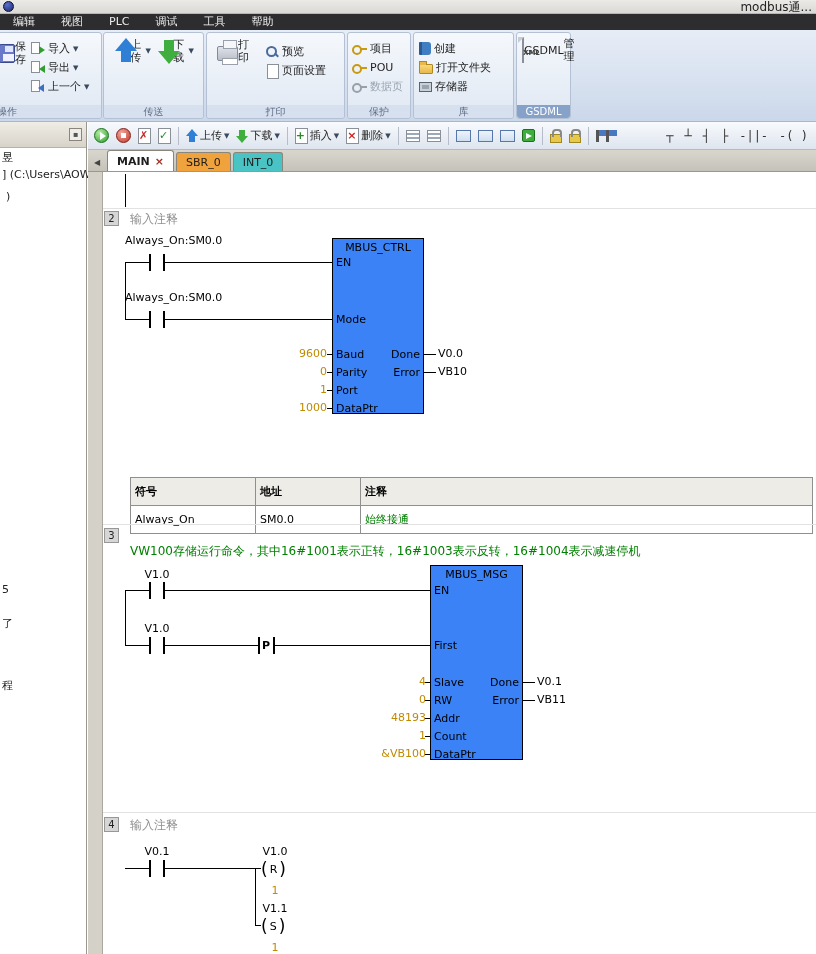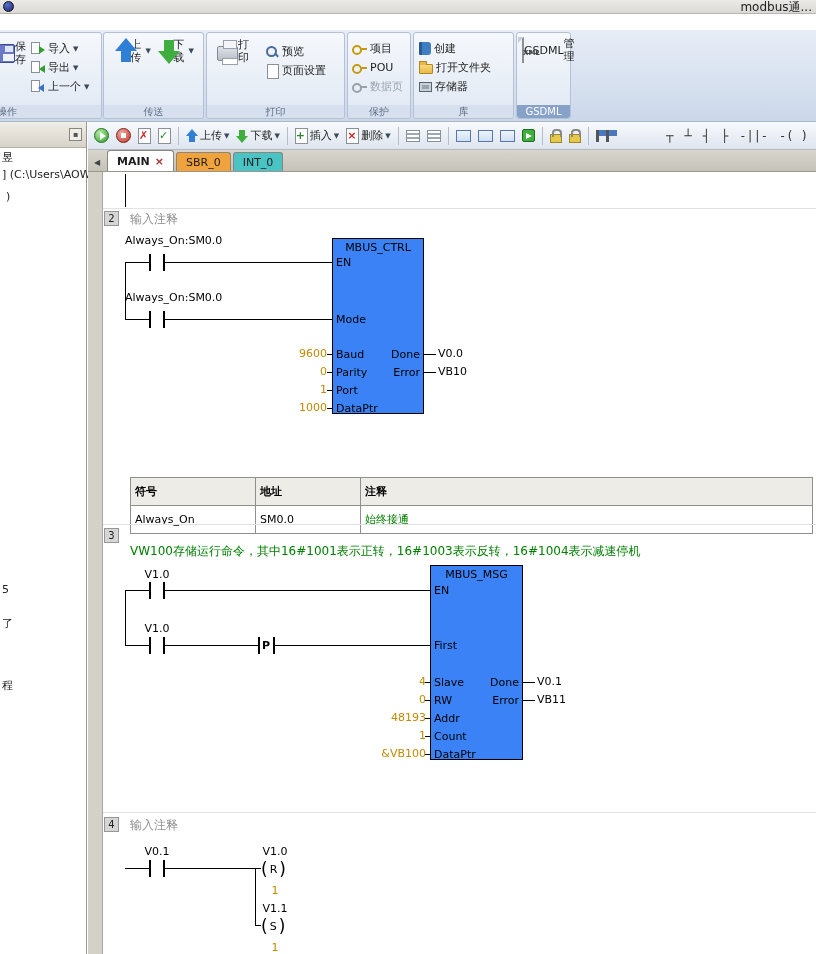--- a/index.html
+++ b/index.html
@@ -132,20 +132,28 @@
 </head>
 <body>
 
 <div class="screen">
 
   <div class="titlebar">
     <span class="appicon"></span>
     <span class="wtitle">modbus通...</span>
   </div>
 
+  <div class="menubar">
+    <span class="mitem">编辑</span>
+    <span class="mitem">视图</span>
+    <span class="mitem">PLC</span>
+    <span class="mitem">调试</span>
+    <span class="mitem">工具</span>
+    <span class="mitem">帮助</span>
+  </div>
 
   <div class="ribbon">
 
     <div class="rgrp" style="left:-88px;width:190px">
       <div class="bb" style="left:86px;top:7px;width:34px">
         <span class="i-floppy"></span>
         <span>保存</span>
       </div>
       <div class="scol" style="left:118px;top:6px;width:70px">
         <div class="sb">

